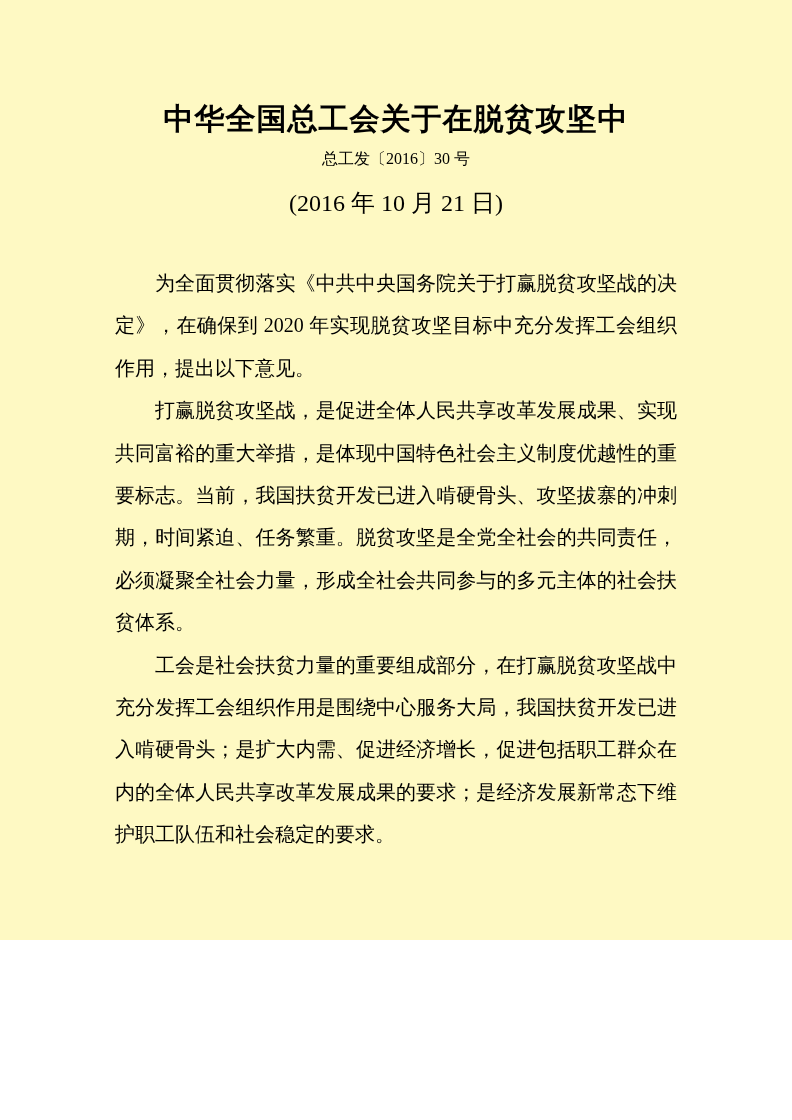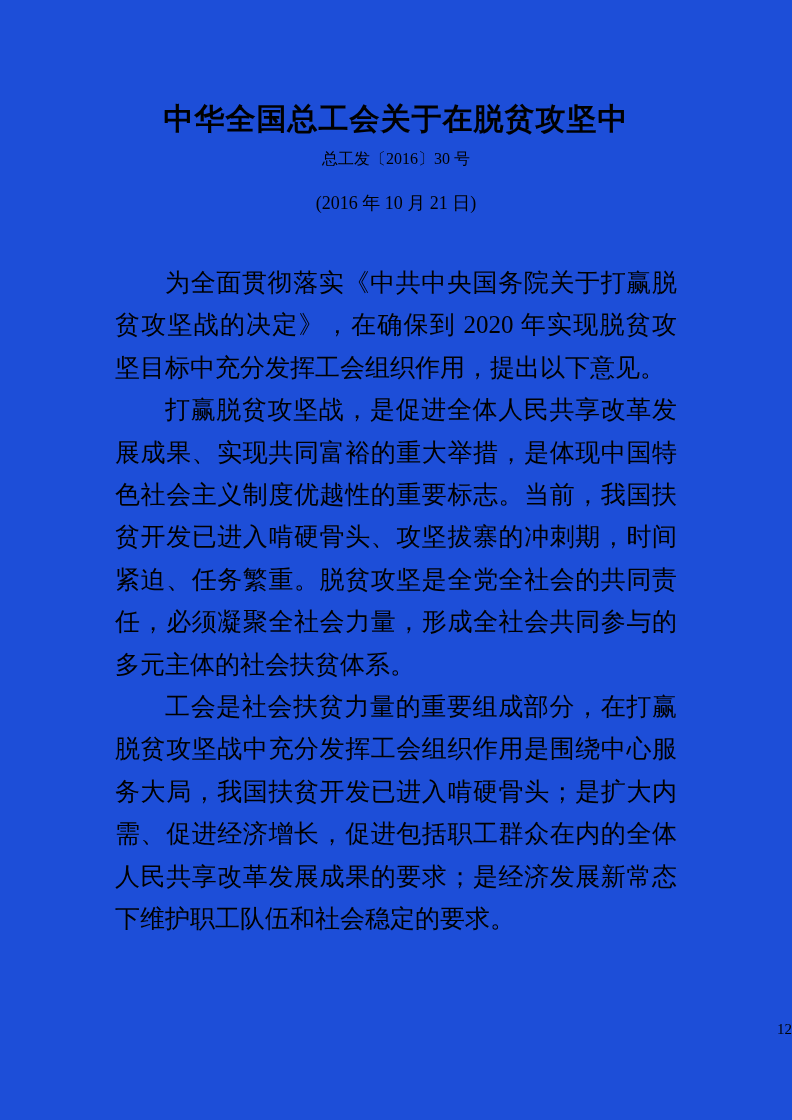--- a/index.html
+++ b/index.html
@@ -3,22 +3,22 @@
 <meta charset="utf-8">
 <style>
   html, body {
     margin: 0;
     padding: 0;
     background: #ffffff;
   }
   .page {
     position: relative;
     width: 792px;
-    height: 1120px;
-    background: #1d4ed8;
+    height: 940px;
+    background: #fef9c3;
     color: #000000;
     overflow: hidden;
     font-family: "Liberation Serif", "DejaVu Serif", serif;
   }
   .doc-title {
     padding-top: 96px;
     text-align: center;
     font-weight: bold;
     font-size: 30px;
     line-height: 46px;
@@ -26,27 +26,27 @@
   }
   .doc-number {
     margin-top: 2px;
     text-align: center;
     font-size: 16px;
     line-height: 30px;
   }
   .doc-date {
     margin-top: 14px;
     text-align: center;
-    font-size: 18px;
+    font-size: 24px;
     line-height: 30px;
   }
   .doc-body {
     width: 562px;
     margin: 44px auto 0 auto;
-    font-size: 25px;
+    font-size: 20px;
     line-height: 42.4px;
     text-align: justify;
     text-justify: inter-ideograph;
   }
   .doc-body p {
     margin: 0;
     padding: 0;
     text-indent: 2em;
   }
   .doc-body p.section-heading {

